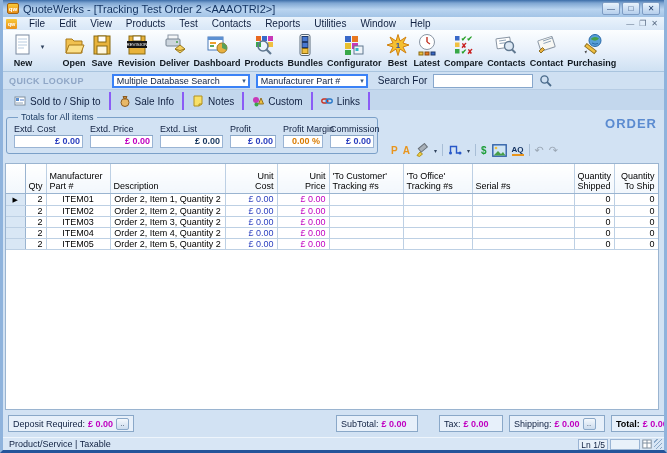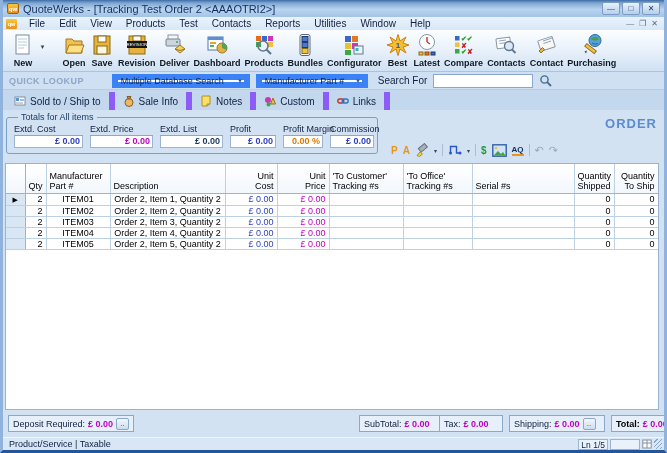--- a/index.html
+++ b/index.html
@@ -36,31 +36,31 @@
     background:linear-gradient(180deg,#fcfeff,#e6effa 55%,#cfe1f3); border-bottom:1px solid #a9c4de; overflow:hidden;}
   .tbtn{ display:flex; flex-direction:column; align-items:center; justify-content:flex-start;
     padding:1px 2px; border-radius:2px; cursor:default; }
   .tbtn .ticon{ width:24px; height:24px; display:block; }
   .tbtn .tlabel{ font-size:9px; line-height:10px; margin-top:1px; white-space:nowrap; color:#101820;font-weight:bold;}
   .new-arrow{ width:11px; padding-top:11px; font-size:7px; color:#30435e; text-align:center; margin-right:12px; cursor:default;}
   
   .qlookup{ height:18px; display:flex; align-items:center; background:#cfe0f2; padding:0 6px; gap:6px;
     border-bottom:1px solid #b6cce4; }
   .ql-label{ font-size:9px; font-weight:bold; color:#8fa6c6; letter-spacing:.4px; margin-right:22px;}
-  .ql-select{ height:14px; background:#fff; border:6px solid #3b82f6; display:flex; align-items:center;
+  .ql-select{ height:14px; background:#fff; border:2px solid #3b82f6; display:flex; align-items:center;
     font-size:9px; padding:0 2px 0 3px; color:#102040; cursor:default;}
   .ql-select .sel-text{ flex:1; white-space:nowrap; overflow:hidden;}
   .ql-select .sel-arrow{ font-size:7px; color:#3a5a80; margin-left:4px;}
   .ql-sf{ font-size:10px; color:#102040; margin-left:4px;}
   .ql-input{ width:100px; height:14px; border:1px solid #87a7cc; font-size:10px; padding:0 2px;
     font-family:"Liberation Sans",sans-serif;}
   
   .tabstrip{ height:20px; background:#c3d7ed; display:flex; align-items:flex-end; padding:2px 0 0 3px; }
   .tab{ height:18px; display:flex; align-items:center; gap:4px; padding:0 8px;
-    font-size:10px; color:#102040; border-right:6px solid #8b5cf6; cursor:default; }
+    font-size:10px; color:#102040; border-right:2px solid #8b5cf6; cursor:default; }
   .tab.active{ background:linear-gradient(180deg,#ffffff,#e9f1fa); font-weight:bold;
     border:1px solid #8aa8c8; border-bottom:none; border-radius:2px 2px 0 0; }
   .tab .tabicon{ width:12px; height:12px; display:block; }
   
   .content{ position:relative; height:302px; background:#d2e2f3; }
   fieldset.totals{ position:absolute; left:3px; top:2px; width:372px; height:42px;
     border:1px solid #7ba0c8; border-radius:3px; padding:2px 0 0 7px; }
   fieldset.totals legend{ font-size:9px; color:#16365e; padding:0 3px; margin-left:4px; }
   .tfields{ display:flex; gap:7px; margin-top:0px; }
   .tfield{ display:flex; flex-direction:column; }
@@ -576,21 +576,21 @@
       </table>
     </div>
   </div>
 
   <div class="footerband">
     <div class="fbox" style="left:5px; width:126px;">
       <span class="flab">Deposit Required:</span>
       <span class="fval">£ 0.00</span>
       <span class="more-btn">..</span>
     </div>
-    <div class="fbox" style="left:356px; width:92px;">
+    <div class="fbox" style="left:333px; width:82px;">
       <span class="flab">SubTotal:</span>
       <span class="fval">£ 0.00</span>
     </div>
     <div class="fbox" style="left:436px; width:64px;">
       <span class="flab">Tax:</span>
       <span class="fval">£ 0.00</span>
     </div>
     <div class="fbox" style="left:506px; width:96px;">
       <span class="flab">Shipping:</span>
       <span class="fval">£ 0.00</span>

